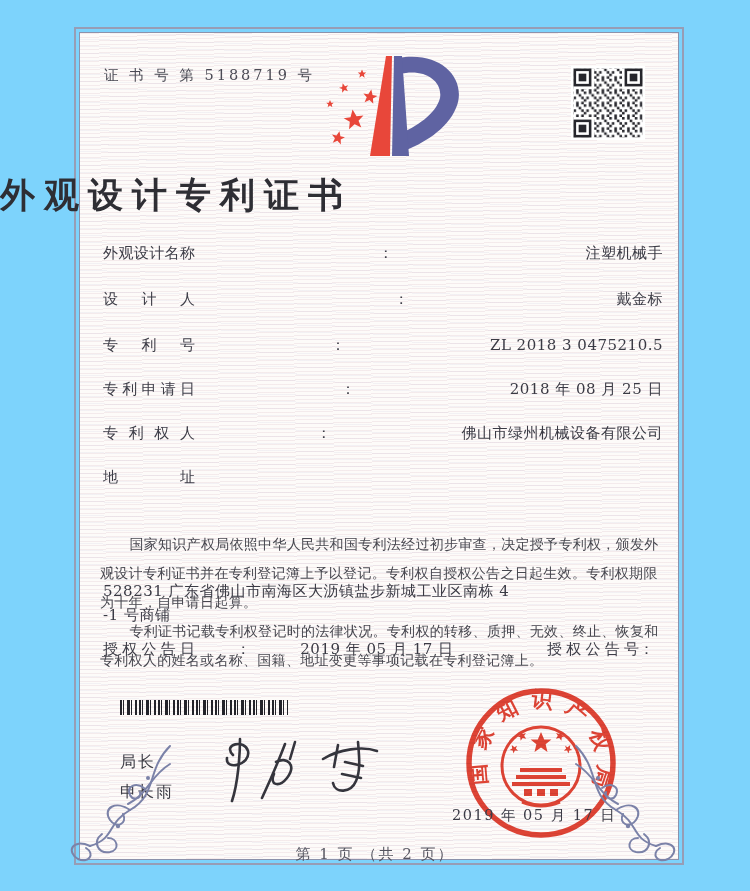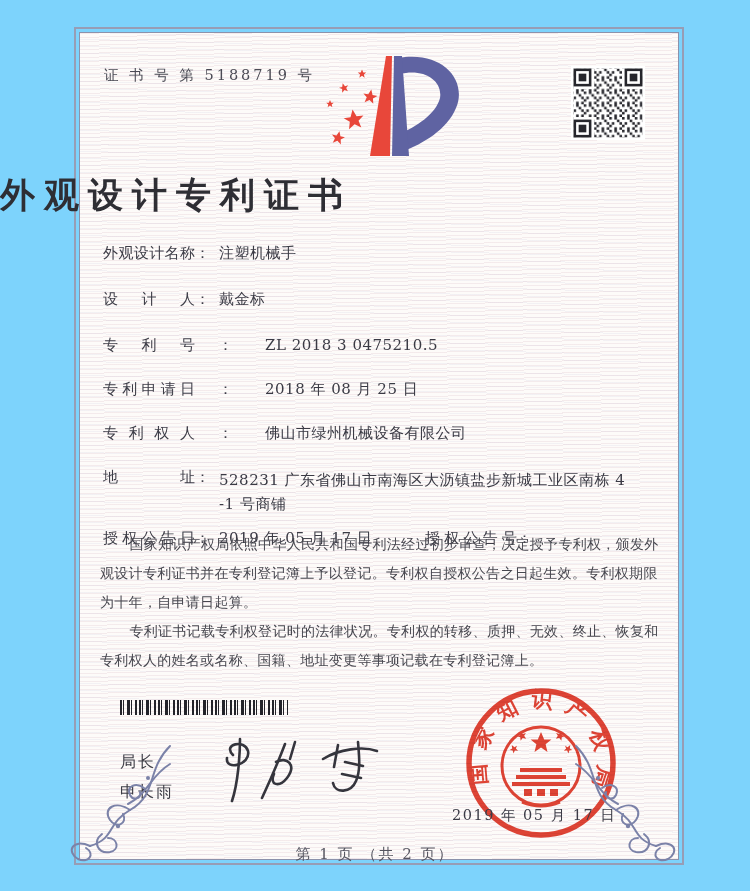--- a/index.html
+++ b/index.html
@@ -14,23 +14,23 @@
          background-image:
            repeating-linear-gradient(178.5deg, rgba(213,176,189,0.22) 0 1px, rgba(0,0,0,0) 1px 4px),
            repeating-linear-gradient(1.5deg, rgba(173,173,208,0.13) 0 1px, rgba(0,0,0,0) 1px 7px);}
   .abs{position:absolute;}
   .cert-no{left:104px;top:66px;font-size:14.5px;letter-spacing:3px;color:#4a4a54;}
   .logo{left:312px;top:50px;width:152px;height:118px;}
   .qr{left:571px;top:66px;width:74px;height:74px;}
   .title{left:0;top:172px;width:750px;text-align:left;font-size:35px;font-weight:600;
          letter-spacing:9px;color:#2e2e34;}
   .fields{left:103px;top:244px;width:560px;font-size:15px;line-height:19px;}
-  .frow{display:flex;align-items:flex-start;margin-bottom:27px;}
+  .frow{display:flex;align-items:flex-start;margin-bottom:27px;justify-content:space-between;}
   .frow.tight{margin-bottom:25px;gap:23px;}
-  .frow.addr{margin-bottom:13px;}
+  .frow.addr{margin-bottom:13px;flex-direction:column;}
   .flabel{display:inline-block;width:92px;text-align:justify;text-align-last:justify;
           flex:0 0 92px;color:#3d3d47;}
   .fcolon{flex:0 0 auto;margin-right:9px;color:#3d3d47;}
   .fvalue{color:#3a3a44;letter-spacing:0.5px;}
   .addr-value{white-space:pre-line;max-width:440px;line-height:24px;}
   .pair2{margin-left:38px;display:flex;}
   .paras{left:100px;top:530px;width:568px;font-size:14px;line-height:29px;color:#47474f;}
   .paras p{margin:0;text-indent:2.1em;letter-spacing:0.3px;}
   .barcode{left:120px;top:700px;width:168px;height:15px;
      background:repeating-linear-gradient(90deg,#23232a 0 2px,rgba(0,0,0,0) 2px 3px,#23232a 3px 4px,

